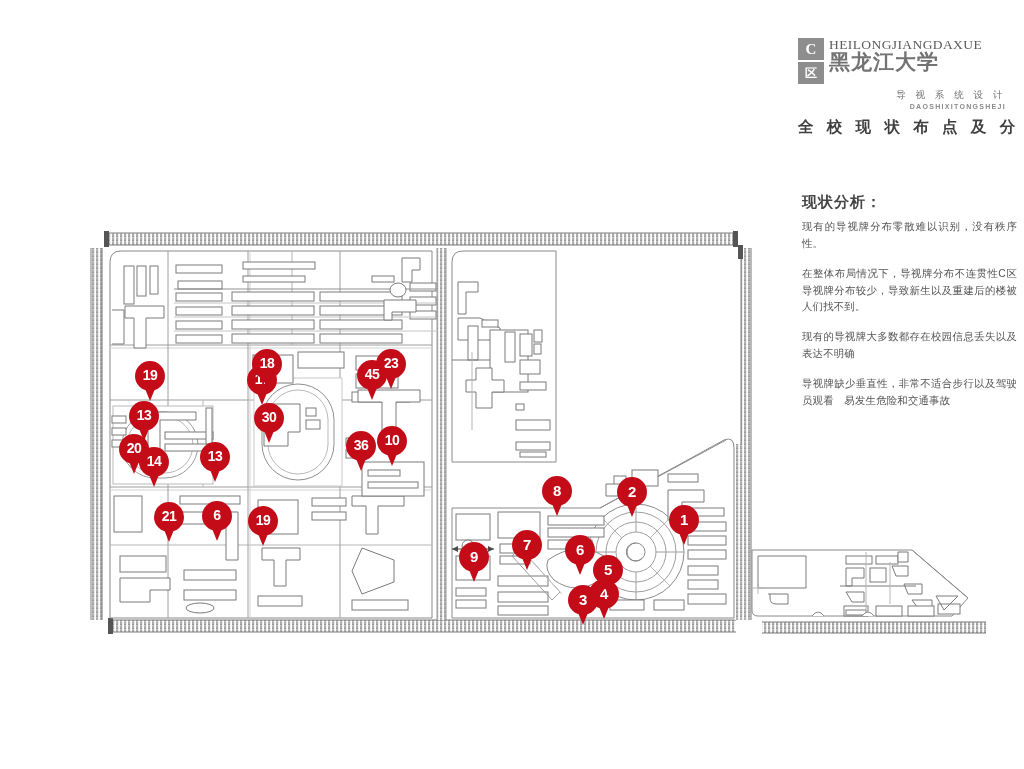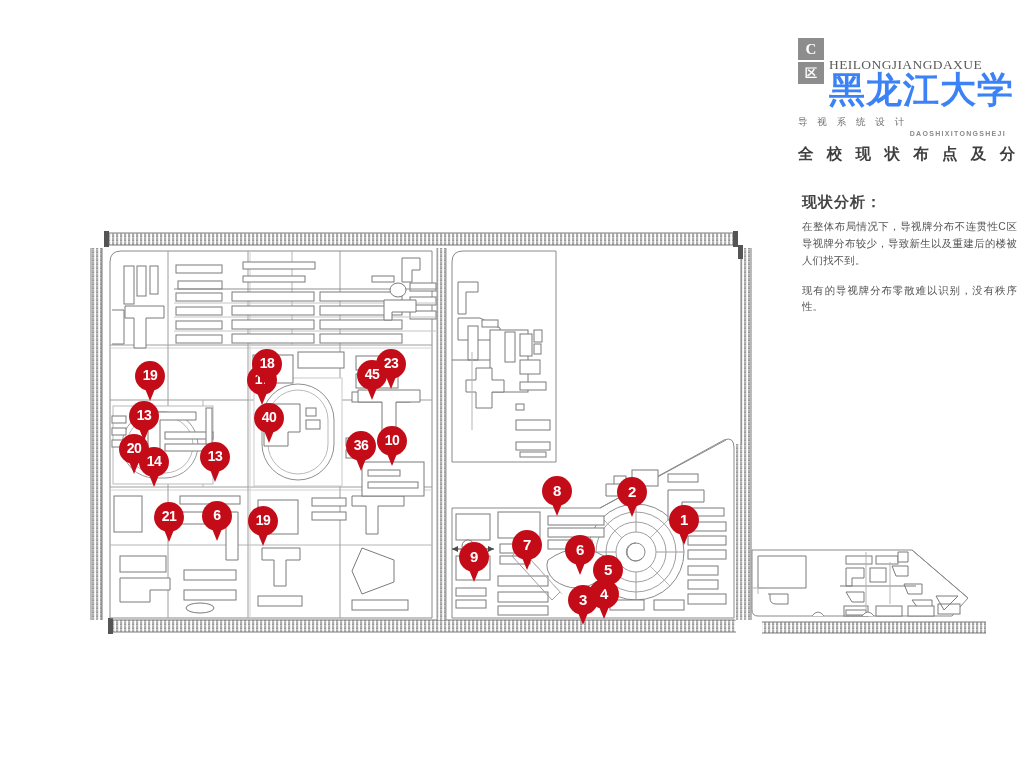--- a/index.html
+++ b/index.html
@@ -22,35 +22,35 @@
     display:flex;flex-direction:column;
     margin-right:5px;flex:0 0 auto;
   }
   .logo-cell{
     flex:1;background:#8d8d8d;color:#ffffff;
     display:flex;align-items:center;justify-content:center;
     font-size:15px;font-weight:bold;line-height:1;
     font-family:"Liberation Serif","DejaVu Serif",serif;
   }
   .logo-cell.bot{margin-top:2px;font-family:"Liberation Sans","DejaVu Sans",sans-serif;font-size:12px;}
-  .logo-text{flex:1;text-align:left;margin-top:20px;}
+  .logo-text{flex:1;text-align:left;}
   .pinyin-top{
     font-family:"Liberation Serif","DejaVu Serif",serif;
     font-size:13.5px;letter-spacing:0.4px;color:#5b5b5b;
     line-height:1.05;white-space:nowrap;font-weight:500;
   }
   .cn-name{
     font-family:"Liberation Serif","DejaVu Serif",serif;
-    font-size:36px;font-weight:bold;color:#3b82f6;
+    font-size:21px;font-weight:bold;color:#737373;
     line-height:1.1;letter-spacing:1px;white-space:nowrap;
     margin-top:-1px;
   }
   .sub-cn{
     font-size:9.5px;letter-spacing:3.6px;color:#6f6f6f;
-    margin-top:5px;white-space:nowrap;text-align:left;
+    margin-top:5px;white-space:nowrap;text-align:right;
     padding-right:4px;
   }
   .sub-py{
     font-size:7px;letter-spacing:1.3px;color:#8a8a8a;
     margin-top:1px;white-space:nowrap;text-align:right;
     padding-right:4px;font-weight:bold;
   }
   .title-main{
     margin-top:7px;font-size:15.5px;letter-spacing:4.5px;
     color:#3f3f3f;white-space:nowrap;text-align:right;
@@ -546,21 +546,21 @@
         </div>
         <div class="num">19</div>
       </div>
       <div class="marker two-digit" style="left: 269px; top: 418px;">
         <div class="pin">
           <svg width="30" height="40" viewBox="0 0 30 40">
             <path d="M15 0 A15 15 0 0 1 15 30 A15 15 0 0 1 15 0 Z" fill="#c40c18"></path>
             <path d="M8.5 24 L15 40 L21.5 24 Z" fill="#c40c18"></path>
           </svg>
         </div>
-        <div class="num">40</div>
+        <div class="num">30</div>
       </div>
       <div class="marker two-digit" style="left: 169px; top: 517px;">
         <div class="pin">
           <svg width="30" height="40" viewBox="0 0 30 40">
             <path d="M15 0 A15 15 0 0 1 15 30 A15 15 0 0 1 15 0 Z" fill="#c40c18"></path>
             <path d="M8.5 24 L15 40 L21.5 24 Z" fill="#c40c18"></path>
           </svg>
         </div>
         <div class="num">21</div>
       </div>
@@ -604,17 +604,19 @@
         <div class="cn-name">黑龙江大学</div>
       </div>
     </div>
     <div class="sub-cn">导 视 系 统 设 计</div>
     <div class="sub-py">DAOSHIXITONGSHEJI</div>
     <div class="title-main">全 校 现 状 布 点 及 分 析</div>
   </div>
 
   <div class="panel">
     <h2>现状分析：</h2>
+    <p>现有的导视牌分布零散难以识别，没有秩序性。</p>
     <p>在整体布局情况下，导视牌分布不连贯性C区导视牌分布较少，导致新生以及重建后的楼被人们找不到。</p>
-    <p>现有的导视牌分布零散难以识别，没有秩序性。</p>
+    <p>现有的导视牌大多数都存在校园信息丢失以及表达不明确</p>
+    <p>导视牌缺少垂直性，非常不适合步行以及驾驶员观看　易发生危险和交通事故</p>
   </div>
 
 </div>
 
 </body></html>

